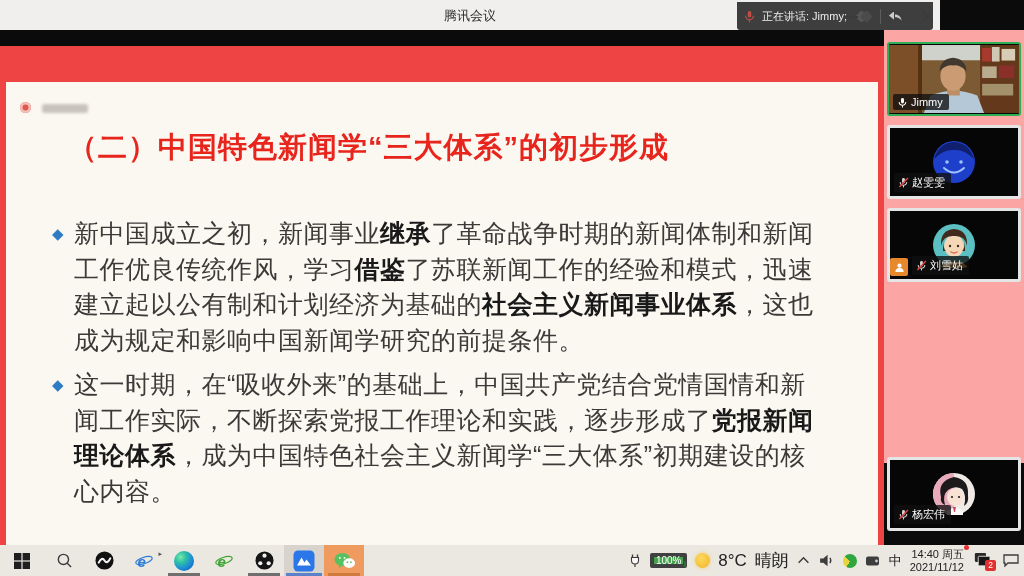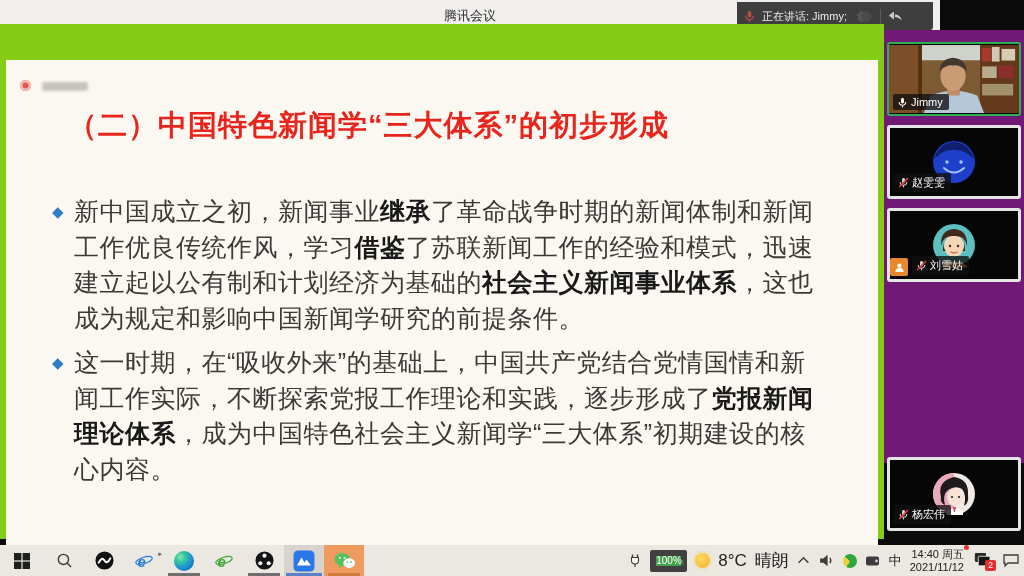--- a/index.html
+++ b/index.html
@@ -18,39 +18,39 @@
 
   
   .toast{position:absolute;left:737px;top:2px;width:196px;height:28px;background:#3e3e3e;border-radius:0 0 3px 3px;display:flex;align-items:center;padding:0 6px;}
   .toast-text{color:#ececec;font-size:11px;margin-left:6px;white-space:nowrap;}
   .toast-logo{display:flex;margin-left:10px;}
   .toast-logo span{width:9px;height:9px;background:#555;transform:rotate(45deg);border-radius:2px;display:inline-block;}
   .toast-logo span:last-child{margin-left:-4px;background:#4b4b4b;}
   .toast-div{width:1px;height:15px;background:#5c5c5c;margin:0 7px 0 9px;}
 
   
-  .screen-bg{position:absolute;left:0;top:24px;width:884px;height:515px;background:#84cc16;}
+  .screen-bg{position:absolute;left:0;top:46px;width:884px;height:515px;background:#ef4444;}
   .slide{position:absolute;left:6px;top:36px;width:872px;height:491px;background:#fbf8f1;}
   .rec-dot{position:absolute;left:14px;top:20px;width:11px;height:11px;border-radius:50%;background:#e2574d;box-shadow:inset 0 0 0 2.5px #f3beb8;}
   .watermark{position:absolute;left:36px;top:22px;width:46px;height:9px;background:#b7b3ab;border-radius:2px;filter:blur(1.6px);opacity:.75;}
   .slide-title{position:absolute;left:62px;top:46px;font-size:29px;font-weight:bold;color:var(--slide-title,#e8251d);letter-spacing:1px;}
   .bullets{position:absolute;left:46px;top:134px;width:788px;}
   .bullet{display:flex;margin-bottom:9px;}
   .bullet .diamond{flex:0 0 22px;color:var(--bullet,#2e7cc3);font-size:15px;line-height:36px;}
   .bullet .btext{width:756px;font-size:25px;line-height:35.5px;color:#3b3a38;letter-spacing:.5px;}
   .btext .b{font-weight:bold;color:#191919;}
 
   
   .share-banner{position:absolute;left:0px;top:524px;height:20px;background:#2b302c;display:flex;align-items:center;padding:0 8px 0 3px;gap:4px;}
   .share-banner .sb-text{color:#f2f2f2;font-size:12px;white-space:nowrap;}
   .sb-screen{width:13px;height:13px;background:#2f8f78;border-radius:2px;position:relative;}
   .sb-screen::after{content:"";position:absolute;left:3.5px;top:3px;width:6px;height:6px;border-left:2px solid #fff;border-bottom:2px solid #fff;transform:rotate(-45deg);}
 
   
-  .sidebar{position:absolute;left:884px;top:30px;width:140px;height:433px;background:#701a75;}
+  .sidebar{position:absolute;left:884px;top:30px;width:140px;height:433px;background:#fca5a5;}
   .tile{position:absolute;left:3px;width:134px;height:74px;background:#060606;border:3px solid #e5e5e5;border-radius:3px;overflow:hidden;}
   .tile.speaking{border:2px solid var(--speaking,#2fae54);}
   .tile .avwrap{position:absolute;left:0;top:0;right:0;bottom:0;display:flex;align-items:center;justify-content:center;}
   .tile .label{position:absolute;left:4px;bottom:4px;display:flex;align-items:center;gap:3px;background:rgba(15,15,15,.78);border-radius:2px;padding:2px 6px 2px 4px;max-width:124px;}
   .tile .label span{color:#fff;font-size:11px;white-space:nowrap;overflow:hidden;}
   .tile .label.badged{left:22px;}
   .role-badge{position:absolute;left:0px;bottom:3px;width:18px;height:18px;background:#e8882d;border-radius:2px;display:flex;align-items:center;justify-content:center;}
 
   
   .taskbar{position:absolute;left:0;top:545px;width:1024px;height:31px;background:#ebe8e2;display:flex;align-items:center;}
@@ -58,21 +58,21 @@
   .tb-btn.open::after{content:"";position:absolute;left:4px;right:4px;bottom:0;height:3px;background:#6f6f6f;}
   .tb-btn.meeting.open::after{background:#5b82c9;left:2px;right:2px;}
   .tb-btn.active{background:#d8d4cd;}
   .tb-btn.hl{background:var(--wechat-hl,#ef9a5e);}
   .tb-btn.hl.open::after{background:#d07a3c;}
   .ie-wrap{position:relative;width:20px;height:20px;}
   .mini-arrow{position:absolute;right:2px;top:5px;font-size:7px;color:#555;}
   .edge-ball{width:20px;height:20px;border-radius:50%;background:radial-gradient(circle at 32% 30%,#7fe6b0 0%,#2fc3a2 28%,#1e8fd6 58%,#0d549e 100%);}
   .tray{position:absolute;right:4px;top:0;height:31px;display:flex;align-items:center;gap:8px;}
   .tray .txt{font-size:17px;color:#222;white-space:nowrap;}
-  .batt-pill{width:37px;height:22px;background:#44a24c;border:6px solid #404040;border-radius:2px;color:#fff;font-size:10px;display:flex;align-items:center;justify-content:flex-start;position:relative;}
+  .batt-pill{width:37px;height:15px;background:#44a24c;border:4px solid #404040;border-radius:2px;color:#fff;font-size:10px;display:flex;align-items:center;justify-content:center;position:relative;}
   .batt-pill::after{content:"";position:absolute;right:-3px;top:4px;width:2px;height:6px;background:#2c6e33;}
   .sun{width:15px;height:15px;border-radius:50%;background:radial-gradient(circle at 40% 35%,#ffd95e,#efb226);box-shadow:0 0 4px #f3cf77;}
   .tray-green{width:14px;height:14px;border-radius:50%;background:conic-gradient(from 210deg,#e6d43c 0 100deg,#2fa63f 100deg 360deg);}
   .clockwrap{position:relative;text-align:right;line-height:13px;padding-right:2px;}
   .clockwrap .txt{font-size:11px;}
   .clock-dot{position:absolute;right:-3px;top:-3px;width:5px;height:5px;border-radius:50%;background:#e03131;}
   .msgicon{position:relative;width:20px;height:18px;}
   .msg-badge{position:absolute;right:-2px;bottom:-1px;min-width:11px;height:11px;background:#e03131;border-radius:2px;color:#fff;font-size:8.5px;line-height:11px;text-align:center;padding:0 1px;}
 </style>
 </head>

